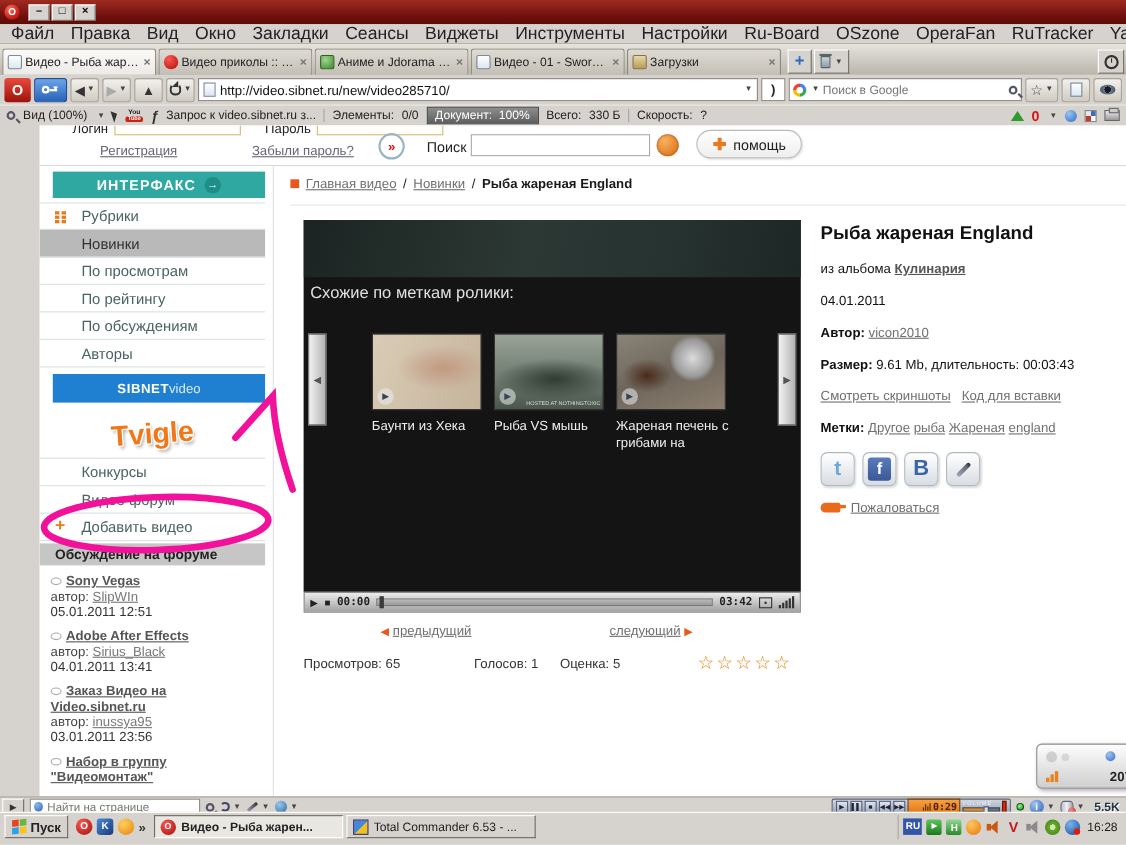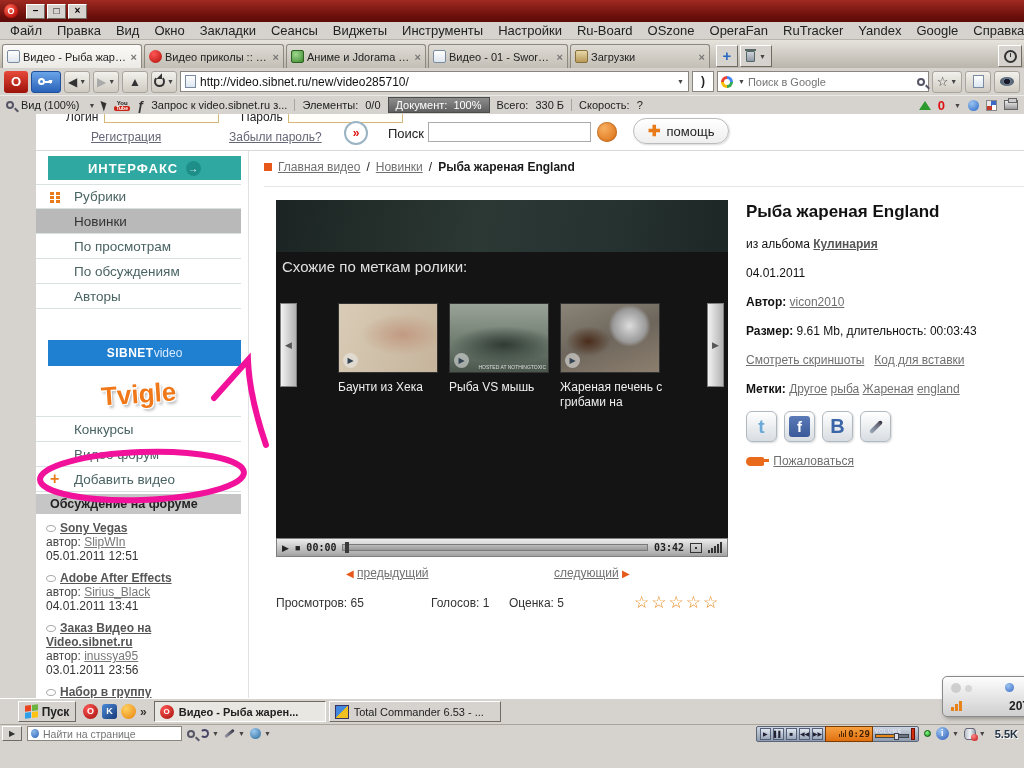--- a/index.html
+++ b/index.html
@@ -10,21 +10,21 @@
   .raised { border:1px solid; border-color:#ffffff #6f6b63 #6f6b63 #ffffff; background:#d6d3ce; }
   .ddn { font-size:7px; color:#444; margin-left:2px; }
 
   
   .titlebar { height:22px; background:linear-gradient(180deg,#a02a22,#6e100c 70%,#5c0b08); display:flex; align-items:center; padding:0 4px; color:#fff; }
   .opera-o { width:14px; height:14px; border-radius:50%; background:radial-gradient(circle at 35% 30%,#ff6a5a,#c01810 70%); color:#fff; font-weight:bold; font-size:9px; text-align:center; line-height:14px; margin-right:6px; }
   .titletext { font-size:12px; font-weight:bold; flex:1; white-space:nowrap; overflow:hidden; }
   .winbtn { width:19px; height:15px; font-size:10px; line-height:12px; text-align:center; margin-left:2px; color:#000; font-weight:bold; cursor:default; }
 
   
-  .menubar { height:18px; display:flex; align-items:center; gap:15px; padding:0 10px; font-size:13px; background:#d6d3ce; border-bottom:1px solid #b8b4ac; }
+  .menubar { height:18px; display:flex; align-items:center; gap:15px; padding:0 10px; font-size:16px; background:#d6d3ce; border-bottom:1px solid #b8b4ac; }
   .menubar span { white-space:nowrap; }
 
   
   .tabbar { height:28px; background:linear-gradient(180deg,#e6e3dd,#b9b5ab); display:flex; align-items:flex-end; padding:0 2px; }
   .tab { width:140px; height:24px; border:1px solid #8d897f; border-bottom:none; border-radius:3px 3px 0 0; margin-right:2px; display:flex; align-items:center; padding:0 4px; font-size:11px; background:linear-gradient(180deg,#dedbd4,#c3bfb6); }
   .tab.active { background:linear-gradient(180deg,#fbfaf8,#eceae5); }
   .tab .tlabel { flex:1; white-space:nowrap; overflow:hidden; text-overflow:ellipsis; margin:0 3px; }
   .tab .tclose { color:#777; font-size:11px; font-weight:bold; }
   .ticon { width:13px; height:13px; border-radius:2px; flex:none; }
   .ticon.doc { background:linear-gradient(180deg,#fff,#dfe6ee); border:1px solid #7a8aa0; }
@@ -224,21 +224,21 @@
   .mw-vol .vfill { position:absolute; left:0; top:0; height:100%; width:60%; background:#e8881a; }
   .mw-vol .vthumb { position:absolute; left:58%; top:-2px; width:5px; height:7px; background:#d8dde6; border:1px solid #445; }
   .mw-red { width:4px; height:12px; background:#d03010; border:1px solid #701000; }
   .led { width:7px; height:7px; border-radius:50%; background:radial-gradient(circle at 35% 30%,#8f8,#1a8a1a); border:1px solid #0a5a0a; }
   .info-orb { width:13px; height:13px; border-radius:50%; background:radial-gradient(circle at 35% 30%,#9cc4f0,#2a5ab8); color:#fff; font-size:9px; font-weight:bold; text-align:center; line-height:13px; }
   .db-ico { width:12px; height:12px; background:linear-gradient(90deg,#b8c0c8,#eef2f6,#98a2ac); border:1px solid #667; border-radius:3px/5px; position:relative; }
   .db-ico::after { content:""; position:absolute; right:-3px; bottom:-2px; width:7px; height:7px; border-radius:50%; background:radial-gradient(circle at 35% 30%,#f88,#c01010); }
   .counter55 { font-weight:bold; font-size:11px; color:#234; text-shadow:1px 1px 0 #fff; margin:0 4px; }
 
   
-  .taskbar { position:absolute; left:0; top:698px; width:1024px; height:26px; background:#d6d3ce; border-top:1px solid #fff; display:flex; align-items:center; padding:0 18px; gap:3px; }
+  .taskbar { position:absolute; left:0; top:738px; width:1024px; height:26px; background:#d6d3ce; border-top:1px solid #fff; display:flex; align-items:center; padding:0 4px; gap:3px; }
   .startbtn { width:58px; height:21px; display:flex; align-items:center; justify-content:center; gap:4px; font-weight:bold; font-size:12px; }
   .xpflag { width:13px; height:13px; display:grid; grid-template-columns:6px 6px; grid-template-rows:6px 6px; gap:1px; transform:skewY(-6deg); }
   .xpflag i { display:block; } .xpflag .f1{background:#e8441f;} .xpflag .f2{background:#6cb33f;} .xpflag .f3{background:#2e9fe8;} .xpflag .f4{background:#fdc214;}
   .ql { display:flex; align-items:center; gap:4px; padding:0 4px; }
   .qlicon { width:15px; height:15px; border-radius:3px; }
   .ql-opera { background:radial-gradient(circle at 35% 30%,#f55,#a01008); border-radius:50%; color:#fff; font-size:9px; font-weight:bold; text-align:center; line-height:15px; }
   .ql-kmp { background:linear-gradient(135deg,#4a8ad8,#1a3a78); color:#fff; font-size:9px; font-weight:bold; text-align:center; line-height:15px; }
   .ql-aimp { background:radial-gradient(circle at 35% 30%,#ffd060,#e8820a); border-radius:50%; }
   .chev { font-weight:bold; color:#333; }
   .taskbtn { width:172px; height:21px; display:flex; align-items:center; gap:5px; padding:0 5px; font-size:11px; }
@@ -425,20 +425,23 @@
         <span class="grid-icon"></span>
         <span>Рубрики</span>
       </div>
       <div class="smenu-item active">
           <span>Новинки</span>
         </div>
       <div class="smenu-item">
           <span>По просмотрам</span>
         </div>
       <div class="smenu-item">
+          <span>По рейтингу</span>
+        </div>
+      <div class="smenu-item">
           <span>По обсуждениям</span>
         </div>
       <div class="smenu-item">
           <span>Авторы</span>
         </div>
     </div>
     <div class="sibnet-banner">
       <b>SIBNET</b>
         <i>video</i>
     </div>
@@ -683,13 +686,25 @@
     <span class="chev">»</span>
   </div>
   <div class="taskbtn raised pressed">
     <span class="op-icon">O</span>
     <span class="tbl">Видео - Рыба жарен...</span>
   </div>
   <div class="taskbtn raised">
     <span class="tc-icon"></span>
     <span class="tbl">Total Commander 6.53 - ...</span>
   </div>
+  <div class="tray">
+    <span class="lang">RU</span>
+    <span class="tico t-play">▶</span>
+    <span class="tico t-h">H</span>
+    <span class="tico t-aimp"></span>
+    <span class="tico t-spk"></span>
+    <span class="tico t-v">V</span>
+    <span class="tico t-spk gray"></span>
+    <span class="tico t-nv"></span>
+    <span class="tico t-orb"></span>
+    <span class="trayclock">16:28</span>
+  </div>
 </div>
 
 </body></html>

